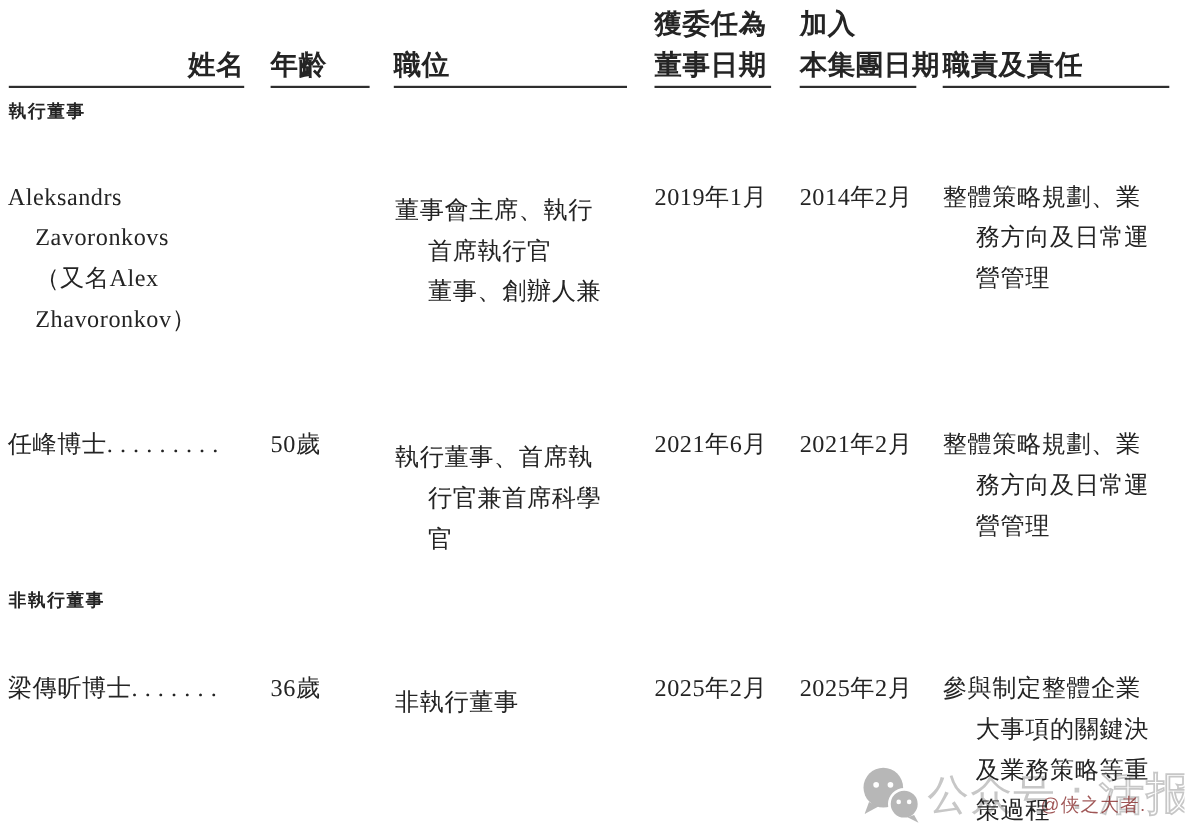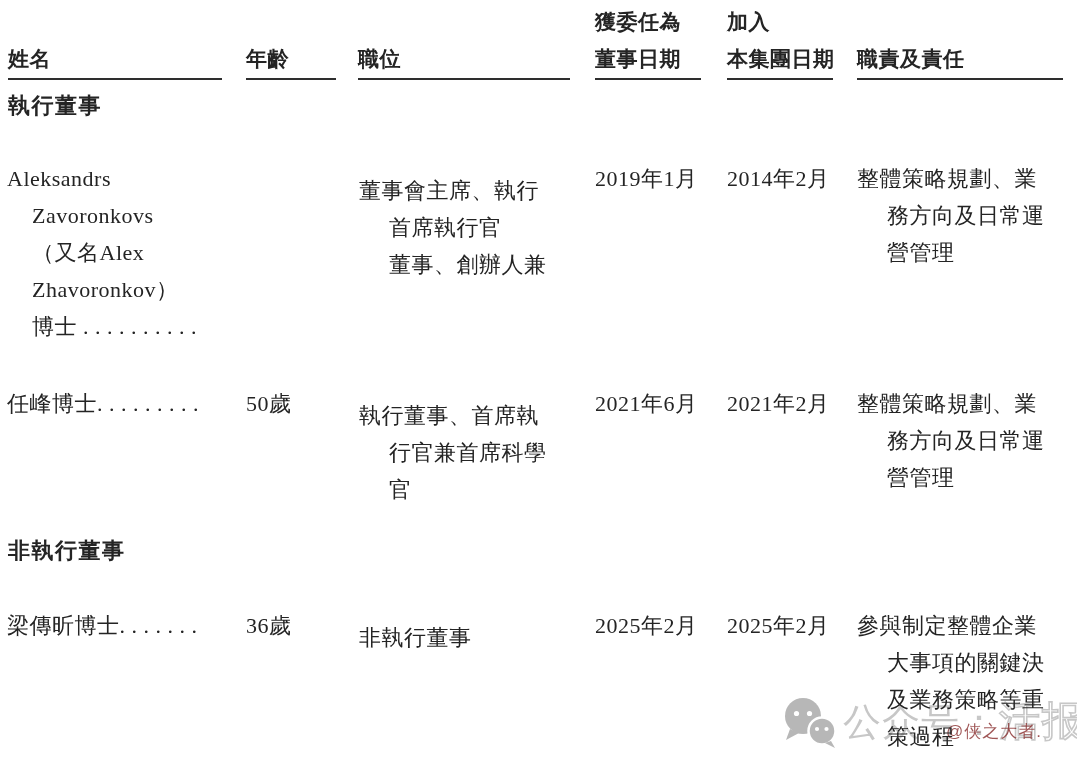--- a/index.html
+++ b/index.html
@@ -4,32 +4,32 @@
 <style>
   html,body{margin:0;padding:0;background:#ffffff;}
   .page{
     position:relative;width:1077px;height:759px;background:#ffffff;overflow:hidden;
     font-family:"Liberation Serif","DejaVu Serif",serif;color:#242424;
   }
   
   .hcell{
     position:absolute;top:4px;height:74px;
     display:flex;flex-direction:column;justify-content:flex-end;
-    font-weight:bold;font-size:21px;line-height:37px;letter-spacing:.5px;
+    font-weight:bold;font-size:25px;line-height:37px;letter-spacing:.5px;
     border-bottom:2.5px solid #2e2e2e;white-space:nowrap;
   }
-  .hc-name{left:8px;width:214px;}
+  .hc-name{left:8px;width:214px;align-items:flex-end;}
   .hc-age{left:246px;width:90px;}
   .hc-pos{left:358px;width:212px;}
   .hc-app{left:595px;width:106px;}
   .hc-join{left:727px;width:106px;justify-content:space-between;}
   .hc-dut{left:857px;width:206px;font-family:Liberation Serif, serif;}
   
   .section-title{
-    position:absolute;left:8px;font-size:22px;font-weight:bold;
+    position:absolute;left:8px;font-size:16px;font-weight:bold;
     letter-spacing:1.5px;white-space:nowrap;z-index:2;
   }
   .st-exec{top:91px;}
   .st-nonexec{top:536px;}
   
   .cell{position:absolute;font-size:22px;line-height:37px;letter-spacing:.5px;z-index:2;}
   .ln{white-space:nowrap;}
   .ind{padding-left:25px;}
   .ind30{padding-left:30px;}
   .r1{top:160px;} .r2{top:385px;} .r3{top:607px;}
@@ -100,21 +100,20 @@
     <div class="ln">職責及責任</div>
   </div>
 
   <div class="section-title st-exec">執行董事</div>
 
   <div class="cell c-name r1">
     <div class="ln">Aleksandrs</div>
     <div class="ln ind">Zavoronkovs</div>
     <div class="ln ind">（又名Alex</div>
     <div class="ln ind">Zhavoronkov）</div>
-    <div class="ln ind">博士 . . . . . . . . . .</div>
   </div>
   <div class="cell c-pos r1">
     <div class="ln">董事會主席、執行</div>
     <div class="ln ind30">首席執行官</div>
     <div class="ln ind30">董事、創辦人兼</div>
   </div>
   <div class="cell c-app r1">
     <div class="ln">2019年1月</div>
   </div>
   <div class="cell c-join r1">

